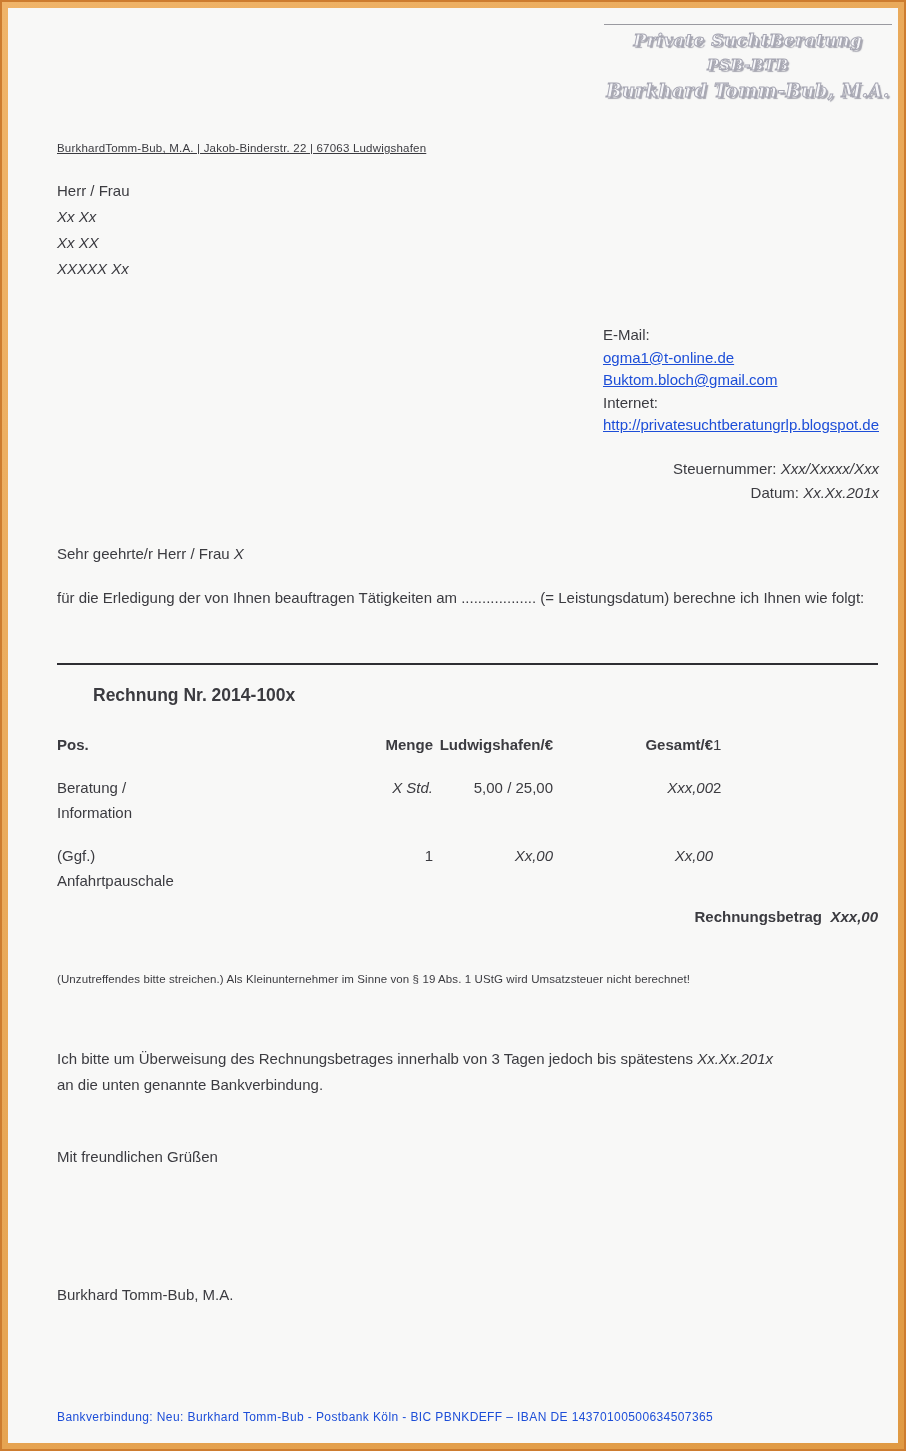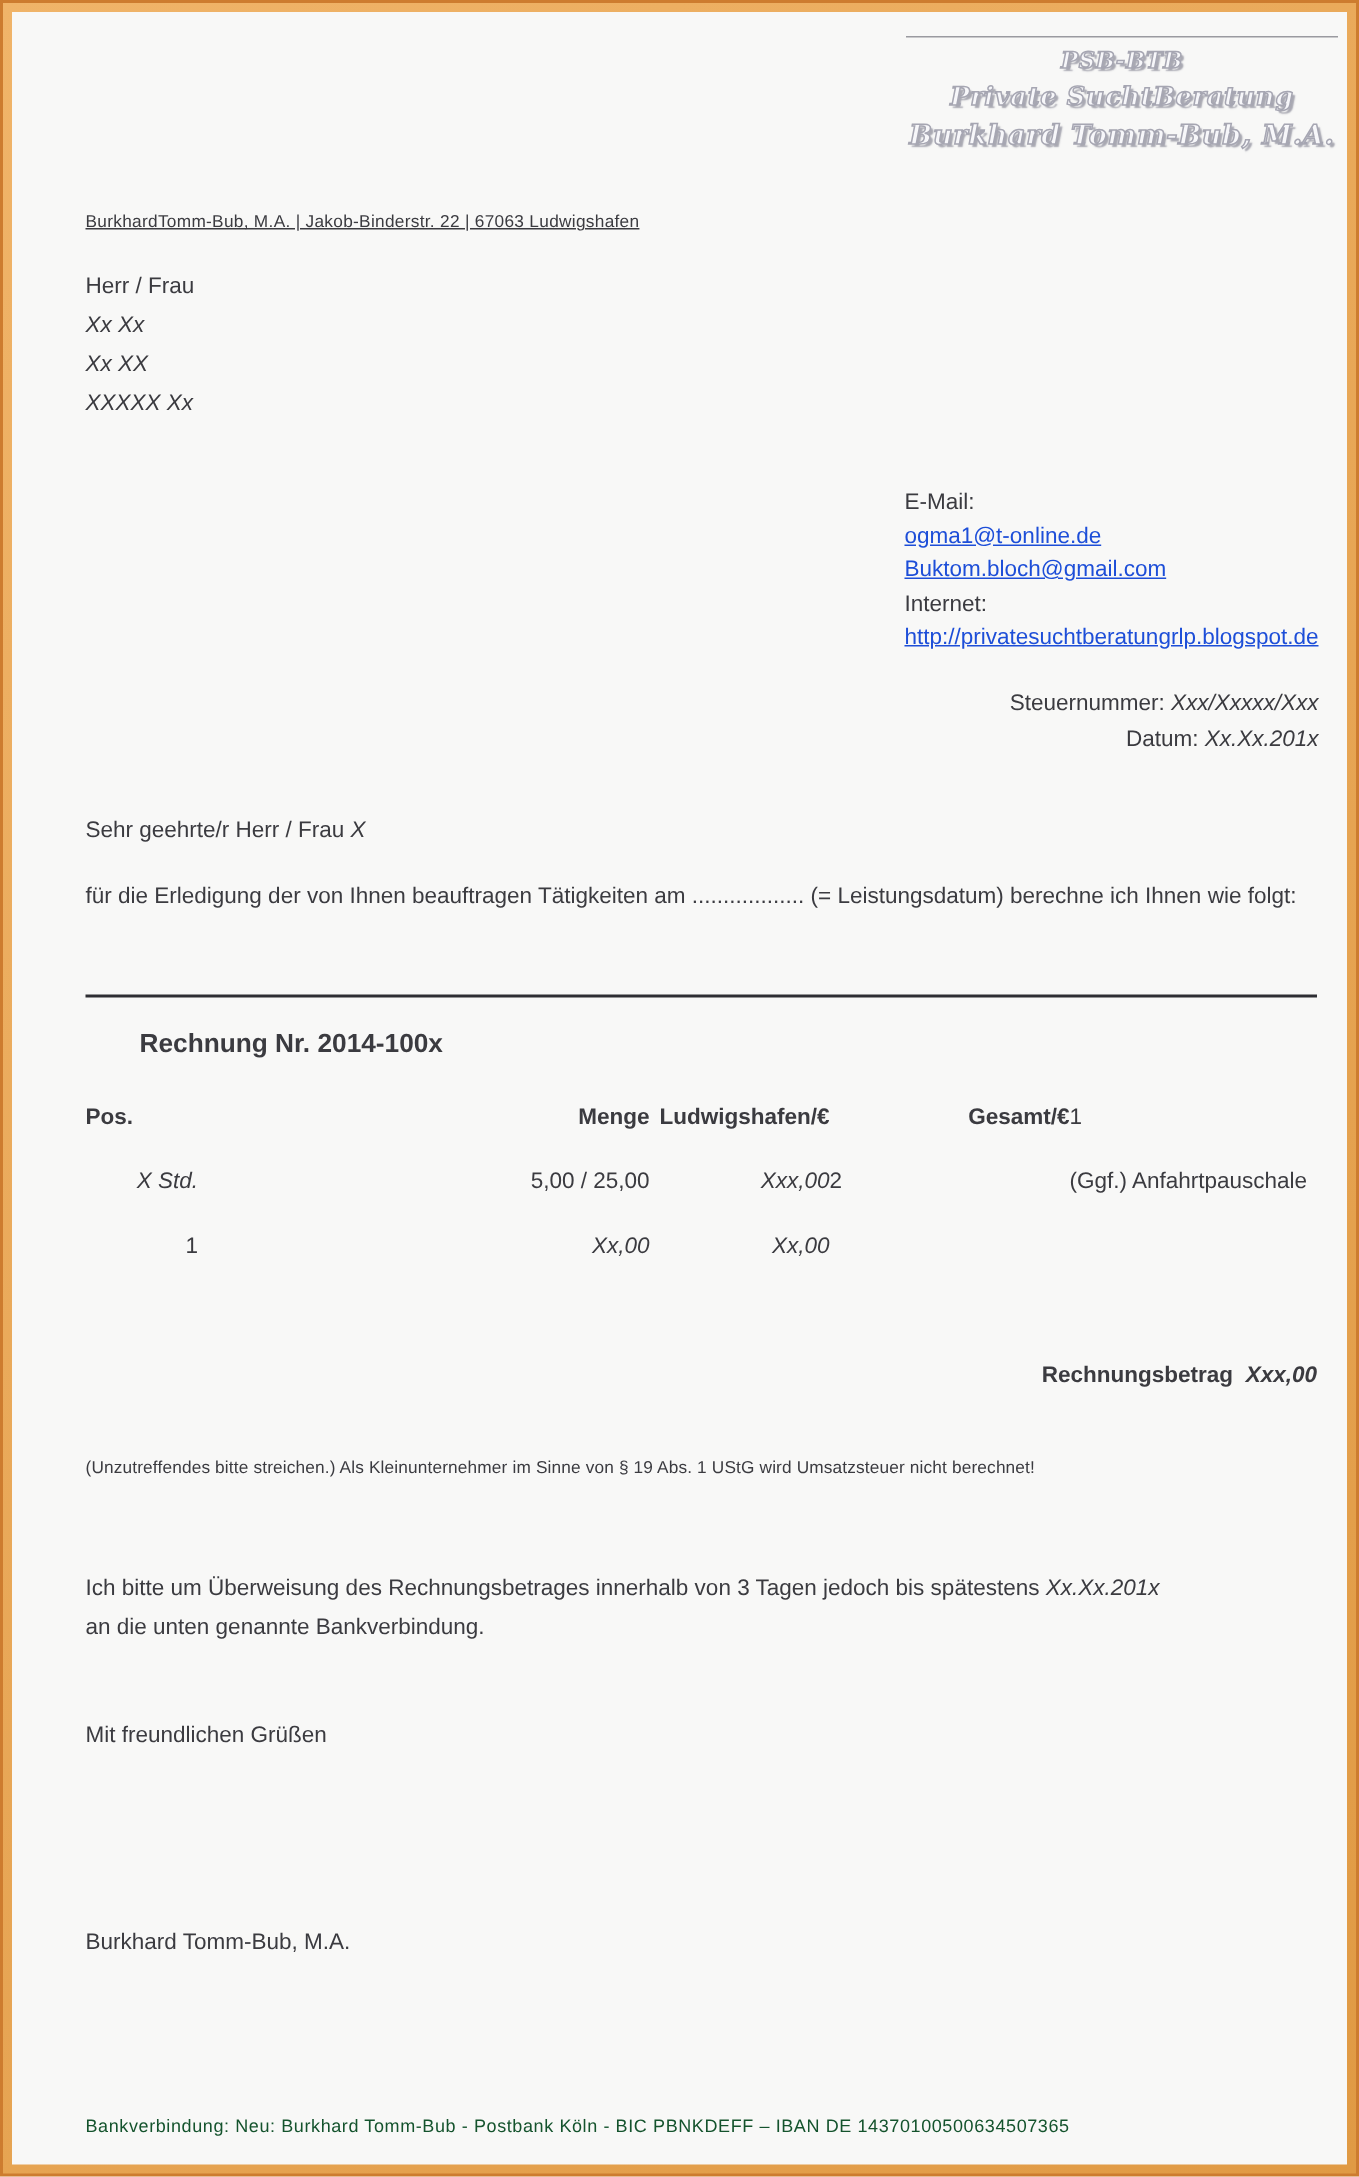--- a/index.html
+++ b/index.html
@@ -92,33 +92,33 @@
   .note { top: 965px; left: 49px; width: 830px; font-size: 11.5px; letter-spacing: 0.1px; }
 
   .closing { top: 1038px; left: 49px; width: 836px; font-size: 15px; line-height: 26px; }
   .closing .it { font-style: italic; }
 
   .regards { top: 1140px; left: 49px; font-size: 15px; }
   .signature { top: 1278px; left: 49px; font-size: 15px; }
 
   .footer-line {
     top: 1402px; left: 49px; width: 830px;
-    font-size: 12px; color: #14532d; letter-spacing: 0.4px;
+    font-size: 12px; color: #1d4ed8; letter-spacing: 0.4px;
   }
 </style>
 </head>
 <body>
 
 <div class="frame-outer">
   <div class="frame-inner">
     <div class="page">
 
       <div class="abs logo-block">
+        <div class="logo-line logo-2">Private SuchtBeratung</div>
         <div class="logo-line logo-1">PSB-BTB</div>
-        <div class="logo-line logo-2">Private SuchtBeratung</div>
         <div class="logo-line logo-3">Burkhard Tomm-Bub, M.A.</div>
       </div>
 
       <div class="abs sender-line">BurkhardTomm-Bub, M.A. | Jakob-Binderstr. 22 | 67063 Ludwigshafen</div>
 
       <div class="abs recipient">
         <div>Herr / Frau</div>
         <div class="it">Xx Xx</div>
         <div class="it">Xx XX</div>
         <div class="it">XXXXX Xx</div>
@@ -145,20 +145,21 @@
 
       <div class="abs invoice-title">Rechnung Nr. 2014-100x</div>
 
       <div class="abs inv-table">
         <div class="hd">Pos.</div>
         <div class="hd r">Menge</div>
         <div class="hd r">Ludwigshafen/€</div>
         <div class="hd r">Gesamt/€</div>
 
         <div>1</div>
+        <div>Beratung / Information</div>
         <div class="r it">X Std.</div>
         <div class="r">5,00 / 25,00</div>
         <div class="r it">Xxx,00</div>
 
         <div>2</div>
         <div>(Ggf.) Anfahrtpauschale</div>
         <div class="r">1</div>
         <div class="r it">Xx,00</div>
         <div class="r it">Xx,00</div>
       </div>

